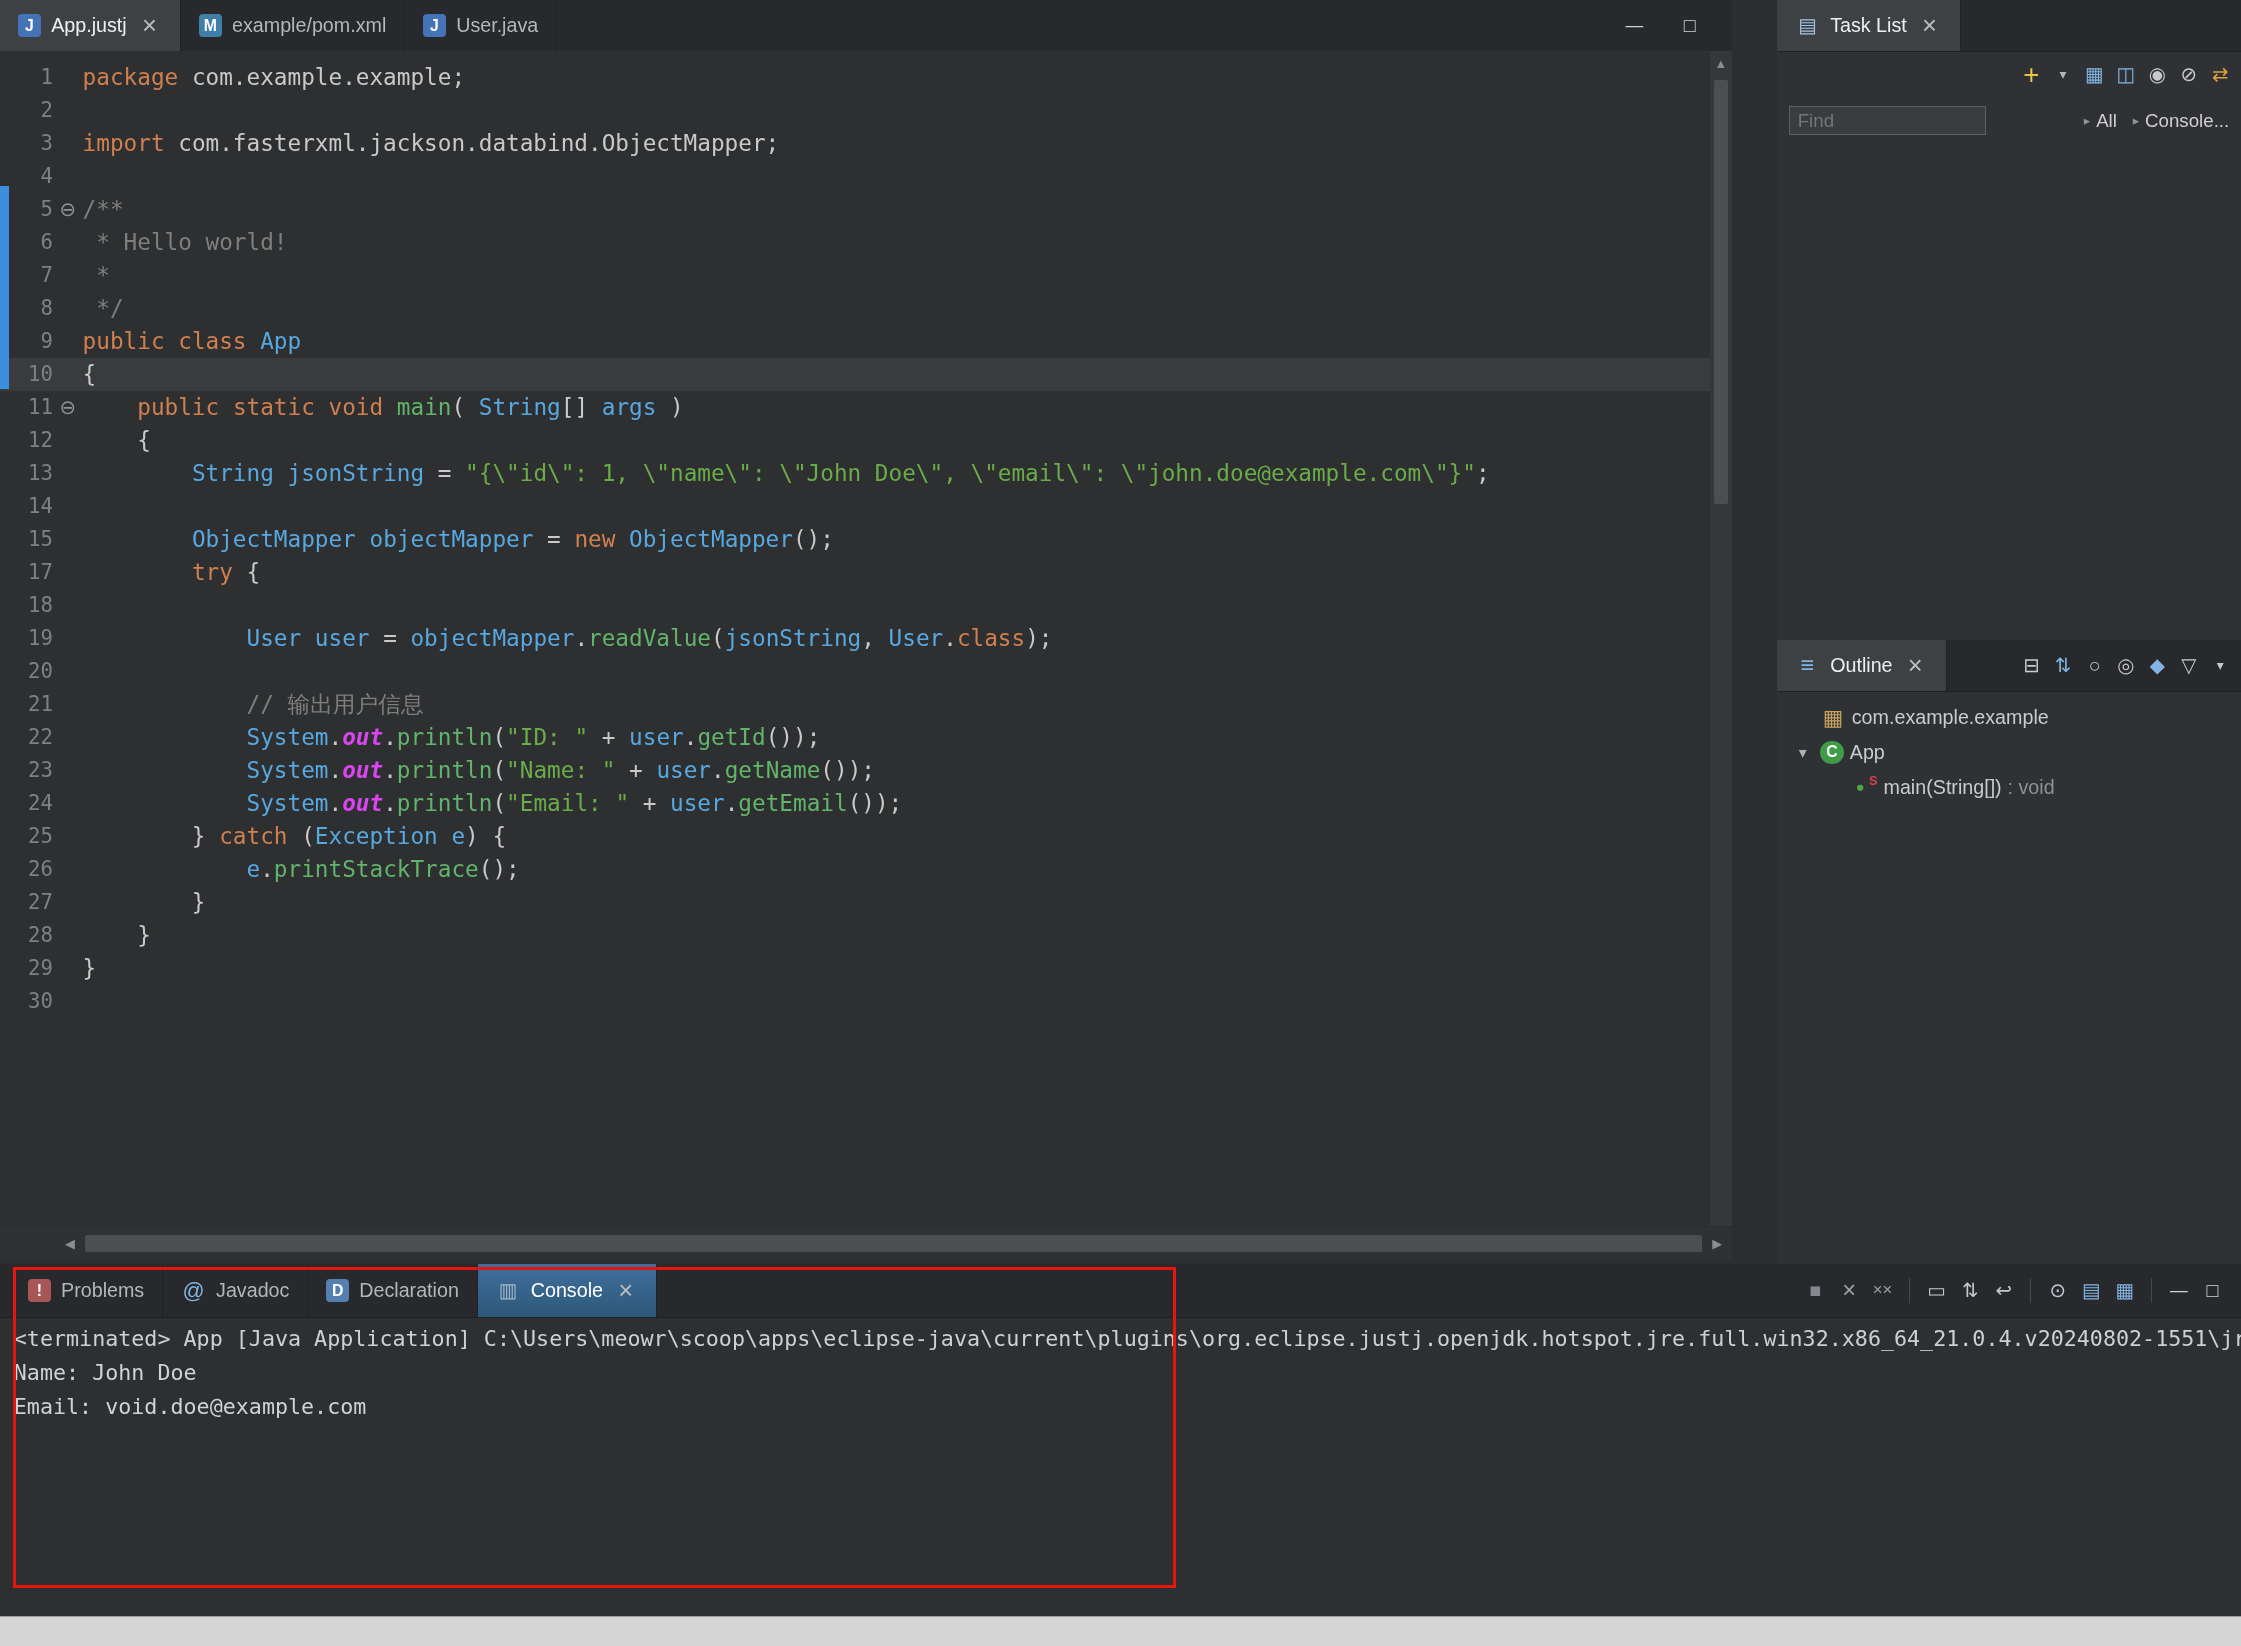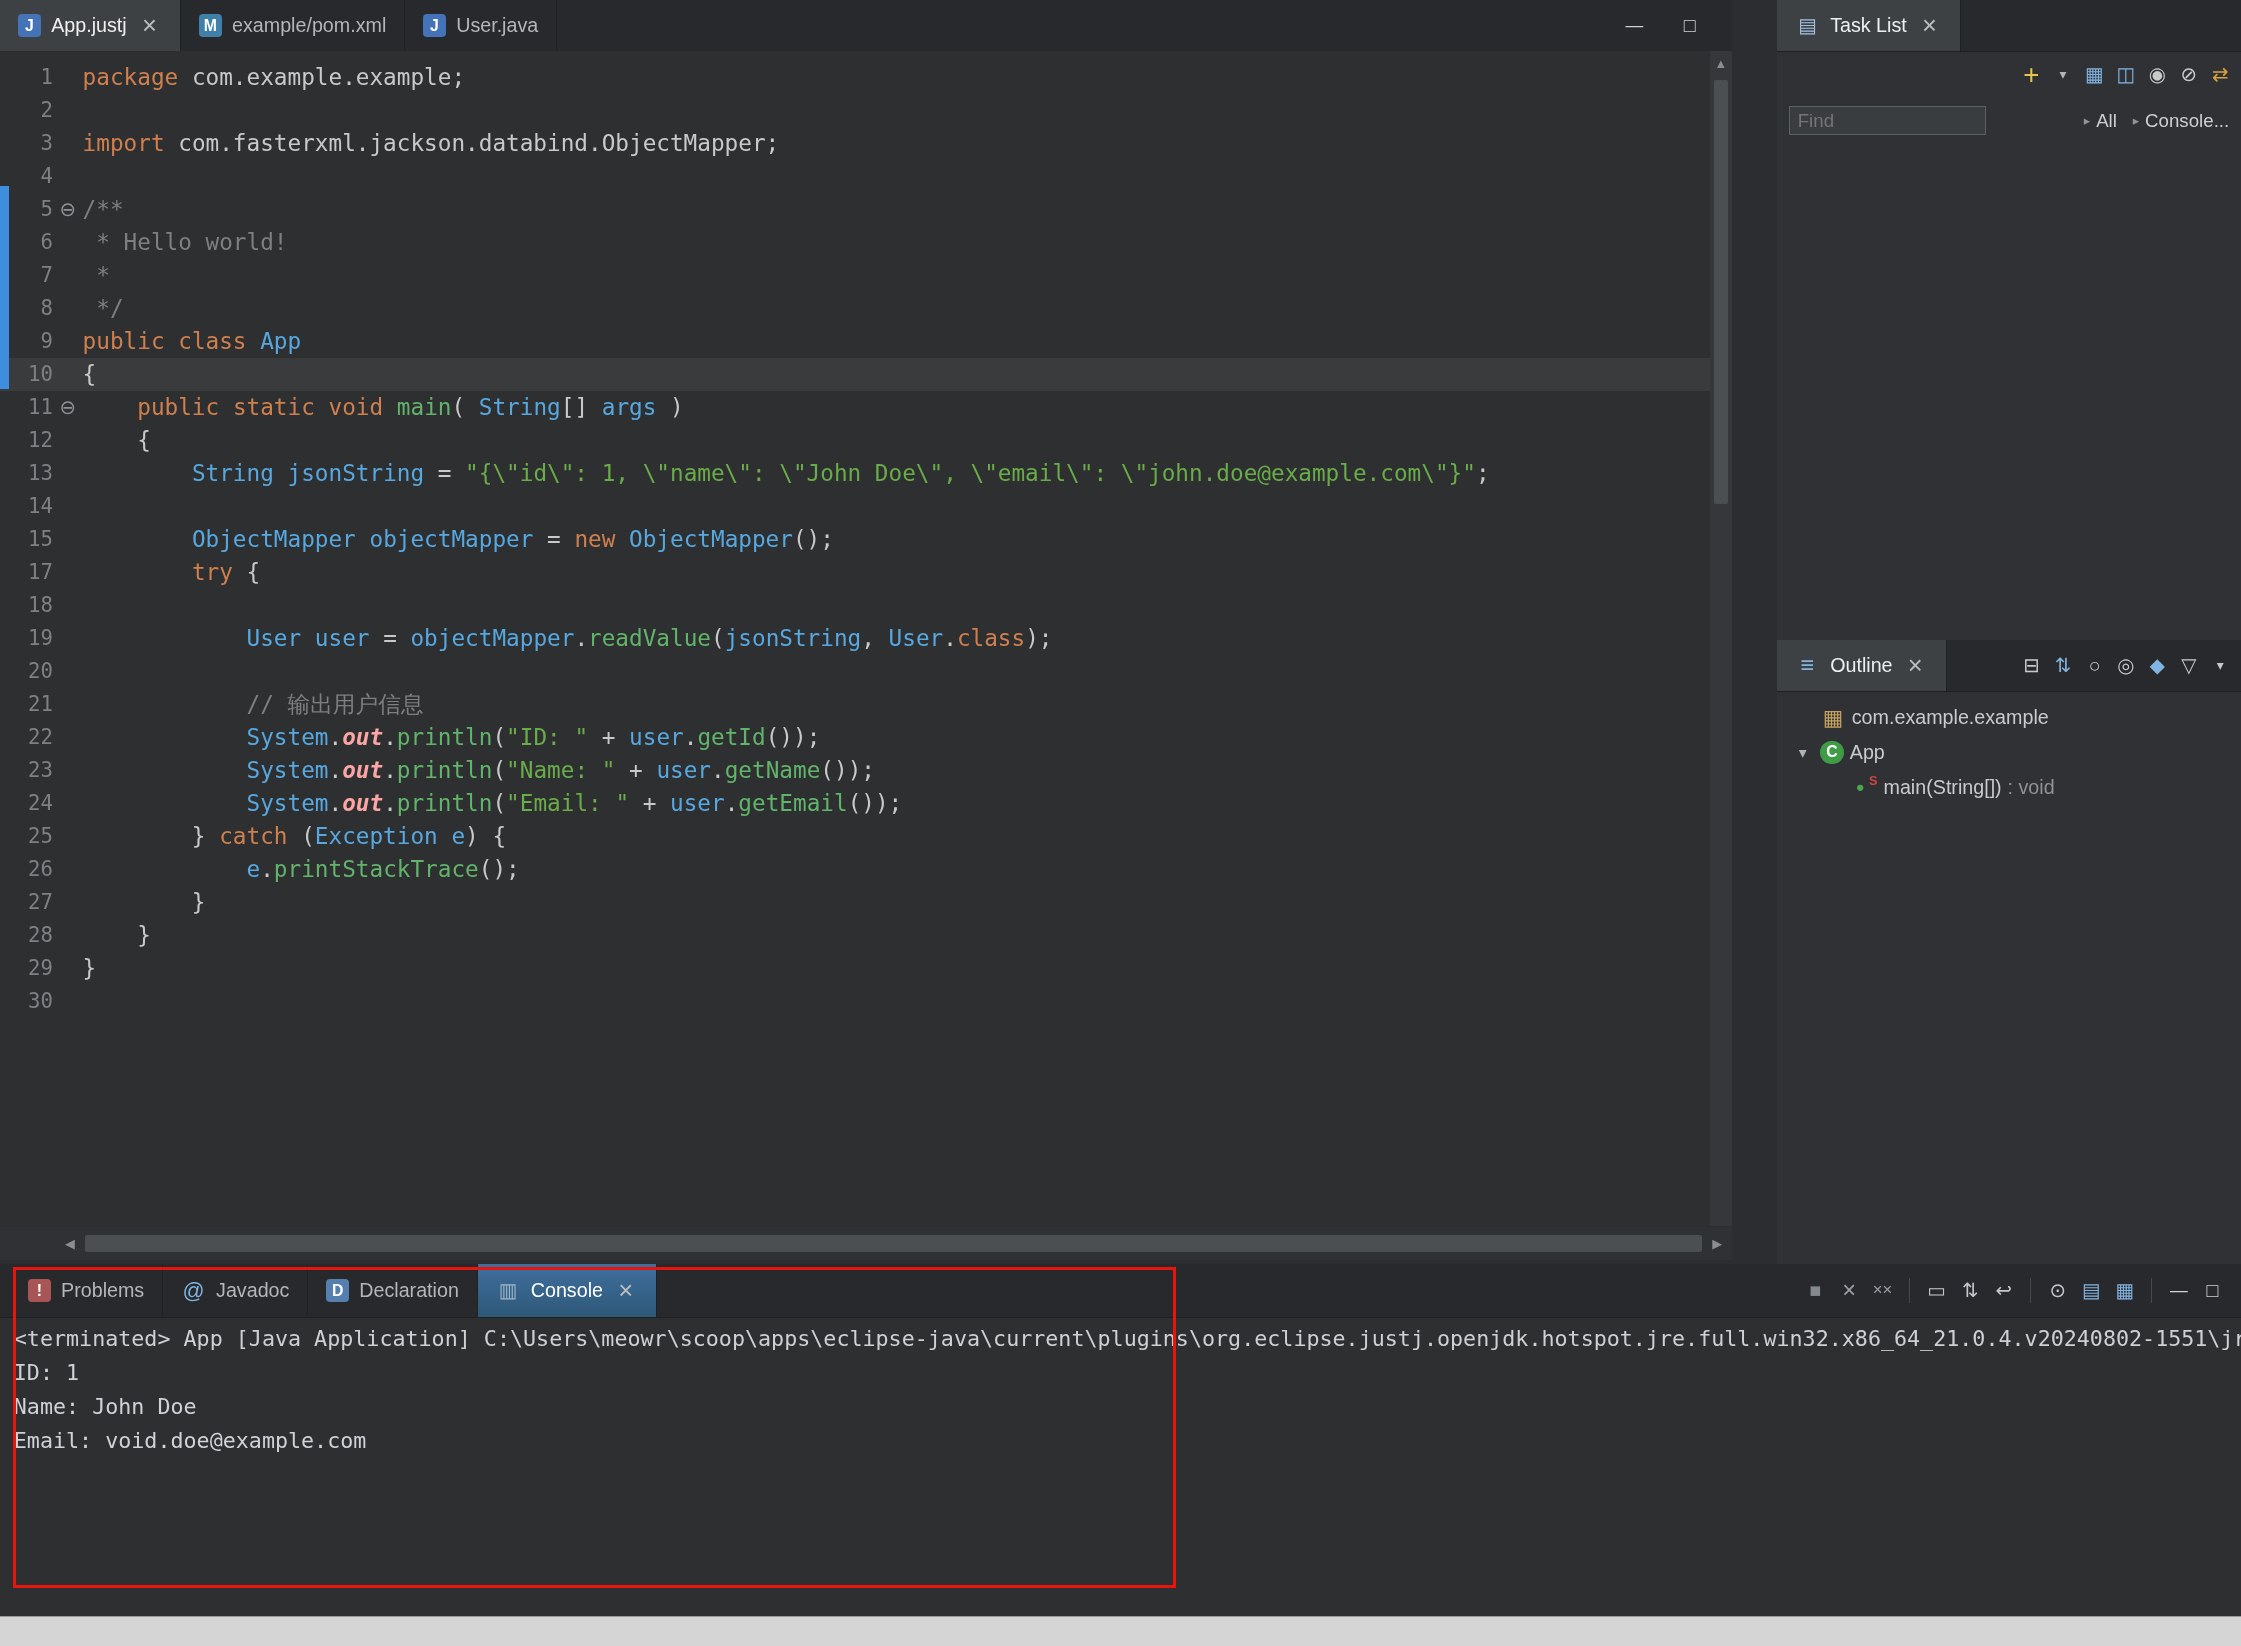--- a/index.html
+++ b/index.html
@@ -25,21 +25,21 @@
        overflow:hidden;padding-top:9.9px;box-sizing:border-box;}
   .range{position:absolute;left:0;top:135px;width:8.9px;height:203px;background:#3e8ee0;}
   .crow{display:flex;height:33px;align-items:center;width:100%;}
   .crow.cur{background:#3a3b3d;}
   .ln{font-family:"DejaVu Sans Mono",monospace;font-size:20.7px;color:#7f8083;width:53px;
        text-align:right;flex:none;}
   .fold{width:29.6px;flex:none;text-align:center;color:#8f9296;font-size:19.7px;}
   .ctext{font-family:"DejaVu Sans Mono",monospace;font-size:22.7px;white-space:pre;}
   .tk-kw{color:#d0804f;} .tk-ty{color:#58a8e0;} .tk-va{color:#58a8e0;}
   .tk-mth{color:#62b46a;} .tk-st{color:#6aac49;} .tk-cm{color:#7f7f7f;}
-  .tk-fl{color:#fca5a5;font-style:italic;font-weight:bold;} .tk-pl{color:#c9c9c9;}
+  .tk-fl{color:#d946ef;font-style:italic;font-weight:bold;} .tk-pl{color:#c9c9c9;}
   
   .vscroll{position:absolute;left:1710px;top:51px;width:21.7px;height:1175px;background:#35373a;
        display:flex;flex-direction:column;align-items:center;}
   .vthumb{width:13.8px;background:#4c4f52;height:424px;margin-top:3.9px;border-radius:2px;}
   .sarr{color:#8a8e92;font-size:12.8px;line-height:25.6px;}
   .sarr.bottom{margin-top:auto;}
   .hscroll{position:absolute;left:0;top:1227px;width:1732px;height:33px;background:#2f3134;
        display:flex;align-items:center;padding:0 9.9px 0 65px;box-sizing:border-box;}
   .hthumb{flex:1;height:17.7px;background:#4c4f52;margin:0 9.9px;border-radius:2px;}
   
@@ -364,21 +364,20 @@
           <span class="glyphicon" style="color: rgb(130, 180, 226);">▤</span>
           <span class="glyphicon" style="color: rgb(130, 180, 226);">▦</span>
           <span class="sep"></span>
           <span class="glyphicon" style="color: rgb(207, 211, 215); font-size: 17.7px;">—</span>
           <span class="glyphicon" style="color: rgb(207, 211, 215); font-size: 19.7px;">□</span>
         </div>
     </div>
     <div class="console">
       <div class="console-title">&lt;terminated&gt; App [Java Application] C:\Users\meowr\scoop\apps\eclipse-java\current\plugins\org.eclipse.justj.openjdk.hotspot.jre.full.win32.x86_64_21.0.4.v20240802-1551\jre\bin\javaw.exe (2024</div>
       <div id="console-output">
-          <div class="cline">ID: 1</div>
           <div class="cline">Name: John Doe</div>
           <div class="cline">Email: void.doe@example.com</div>
         </div>
     </div>
   </div>
 
   <div class="statusbar"></div>
   <div class="annot" id="annot" style="border-color: rgb(232, 21, 14);"></div>
 </div>
 

